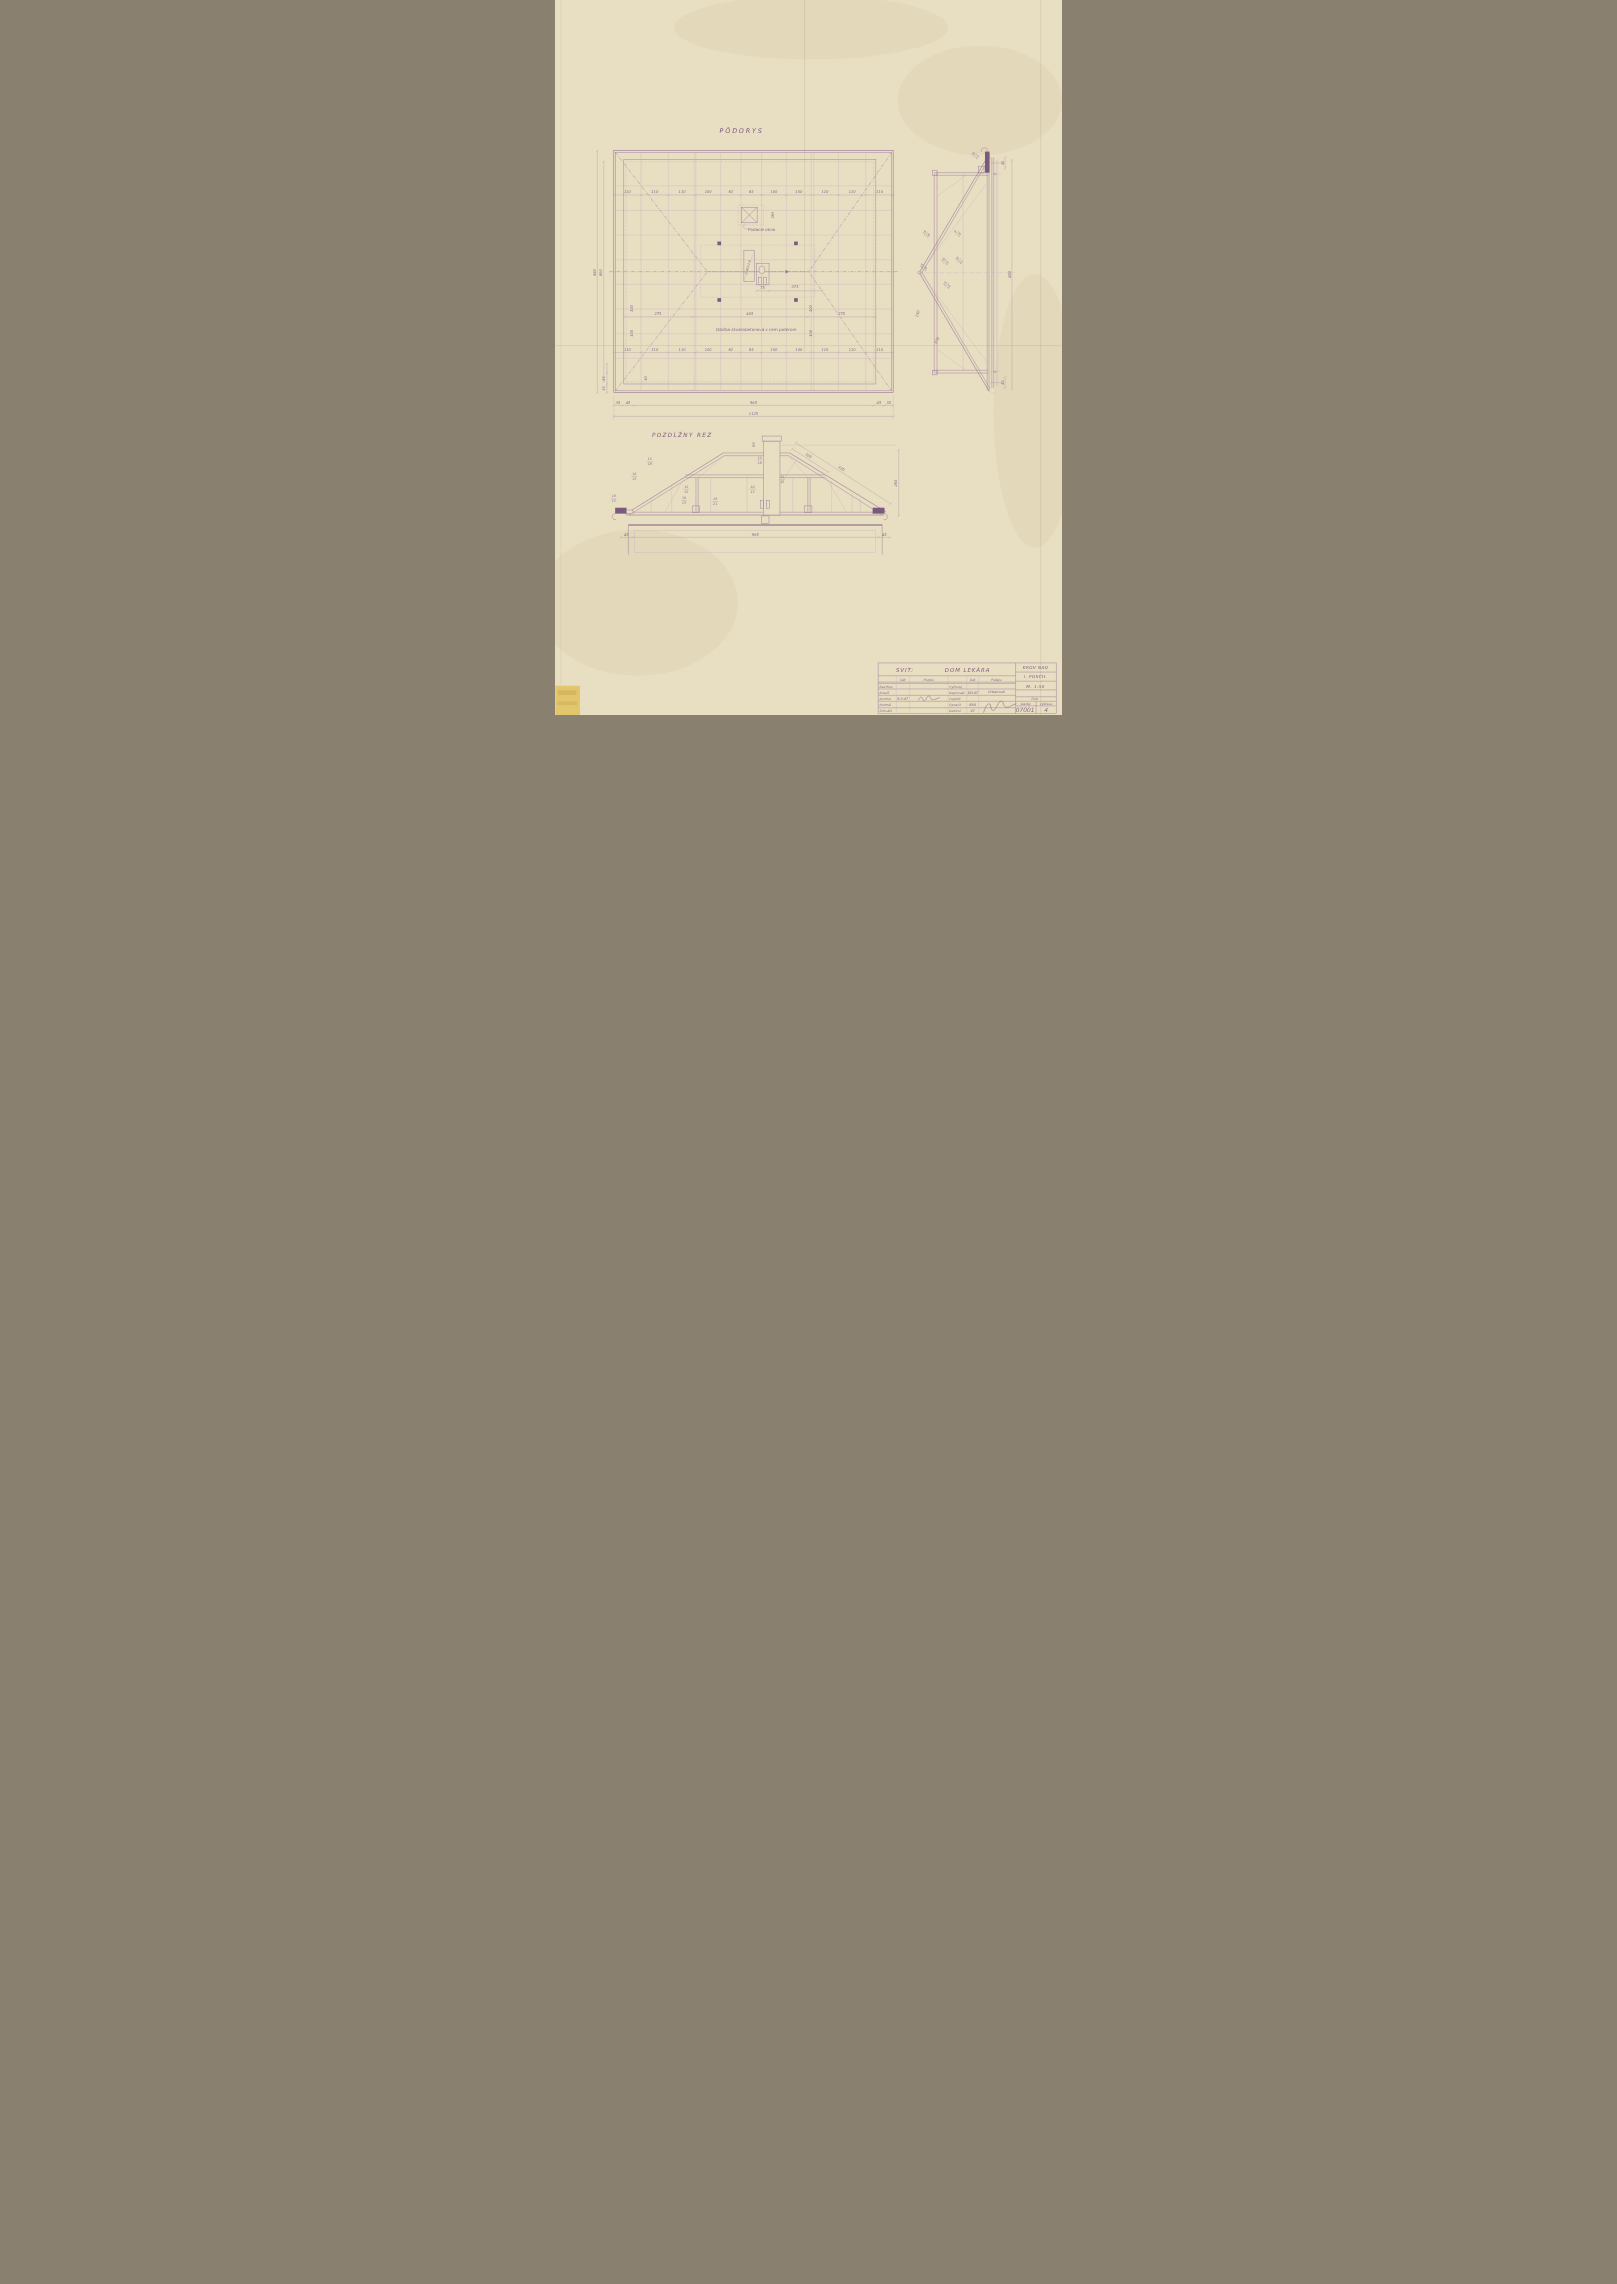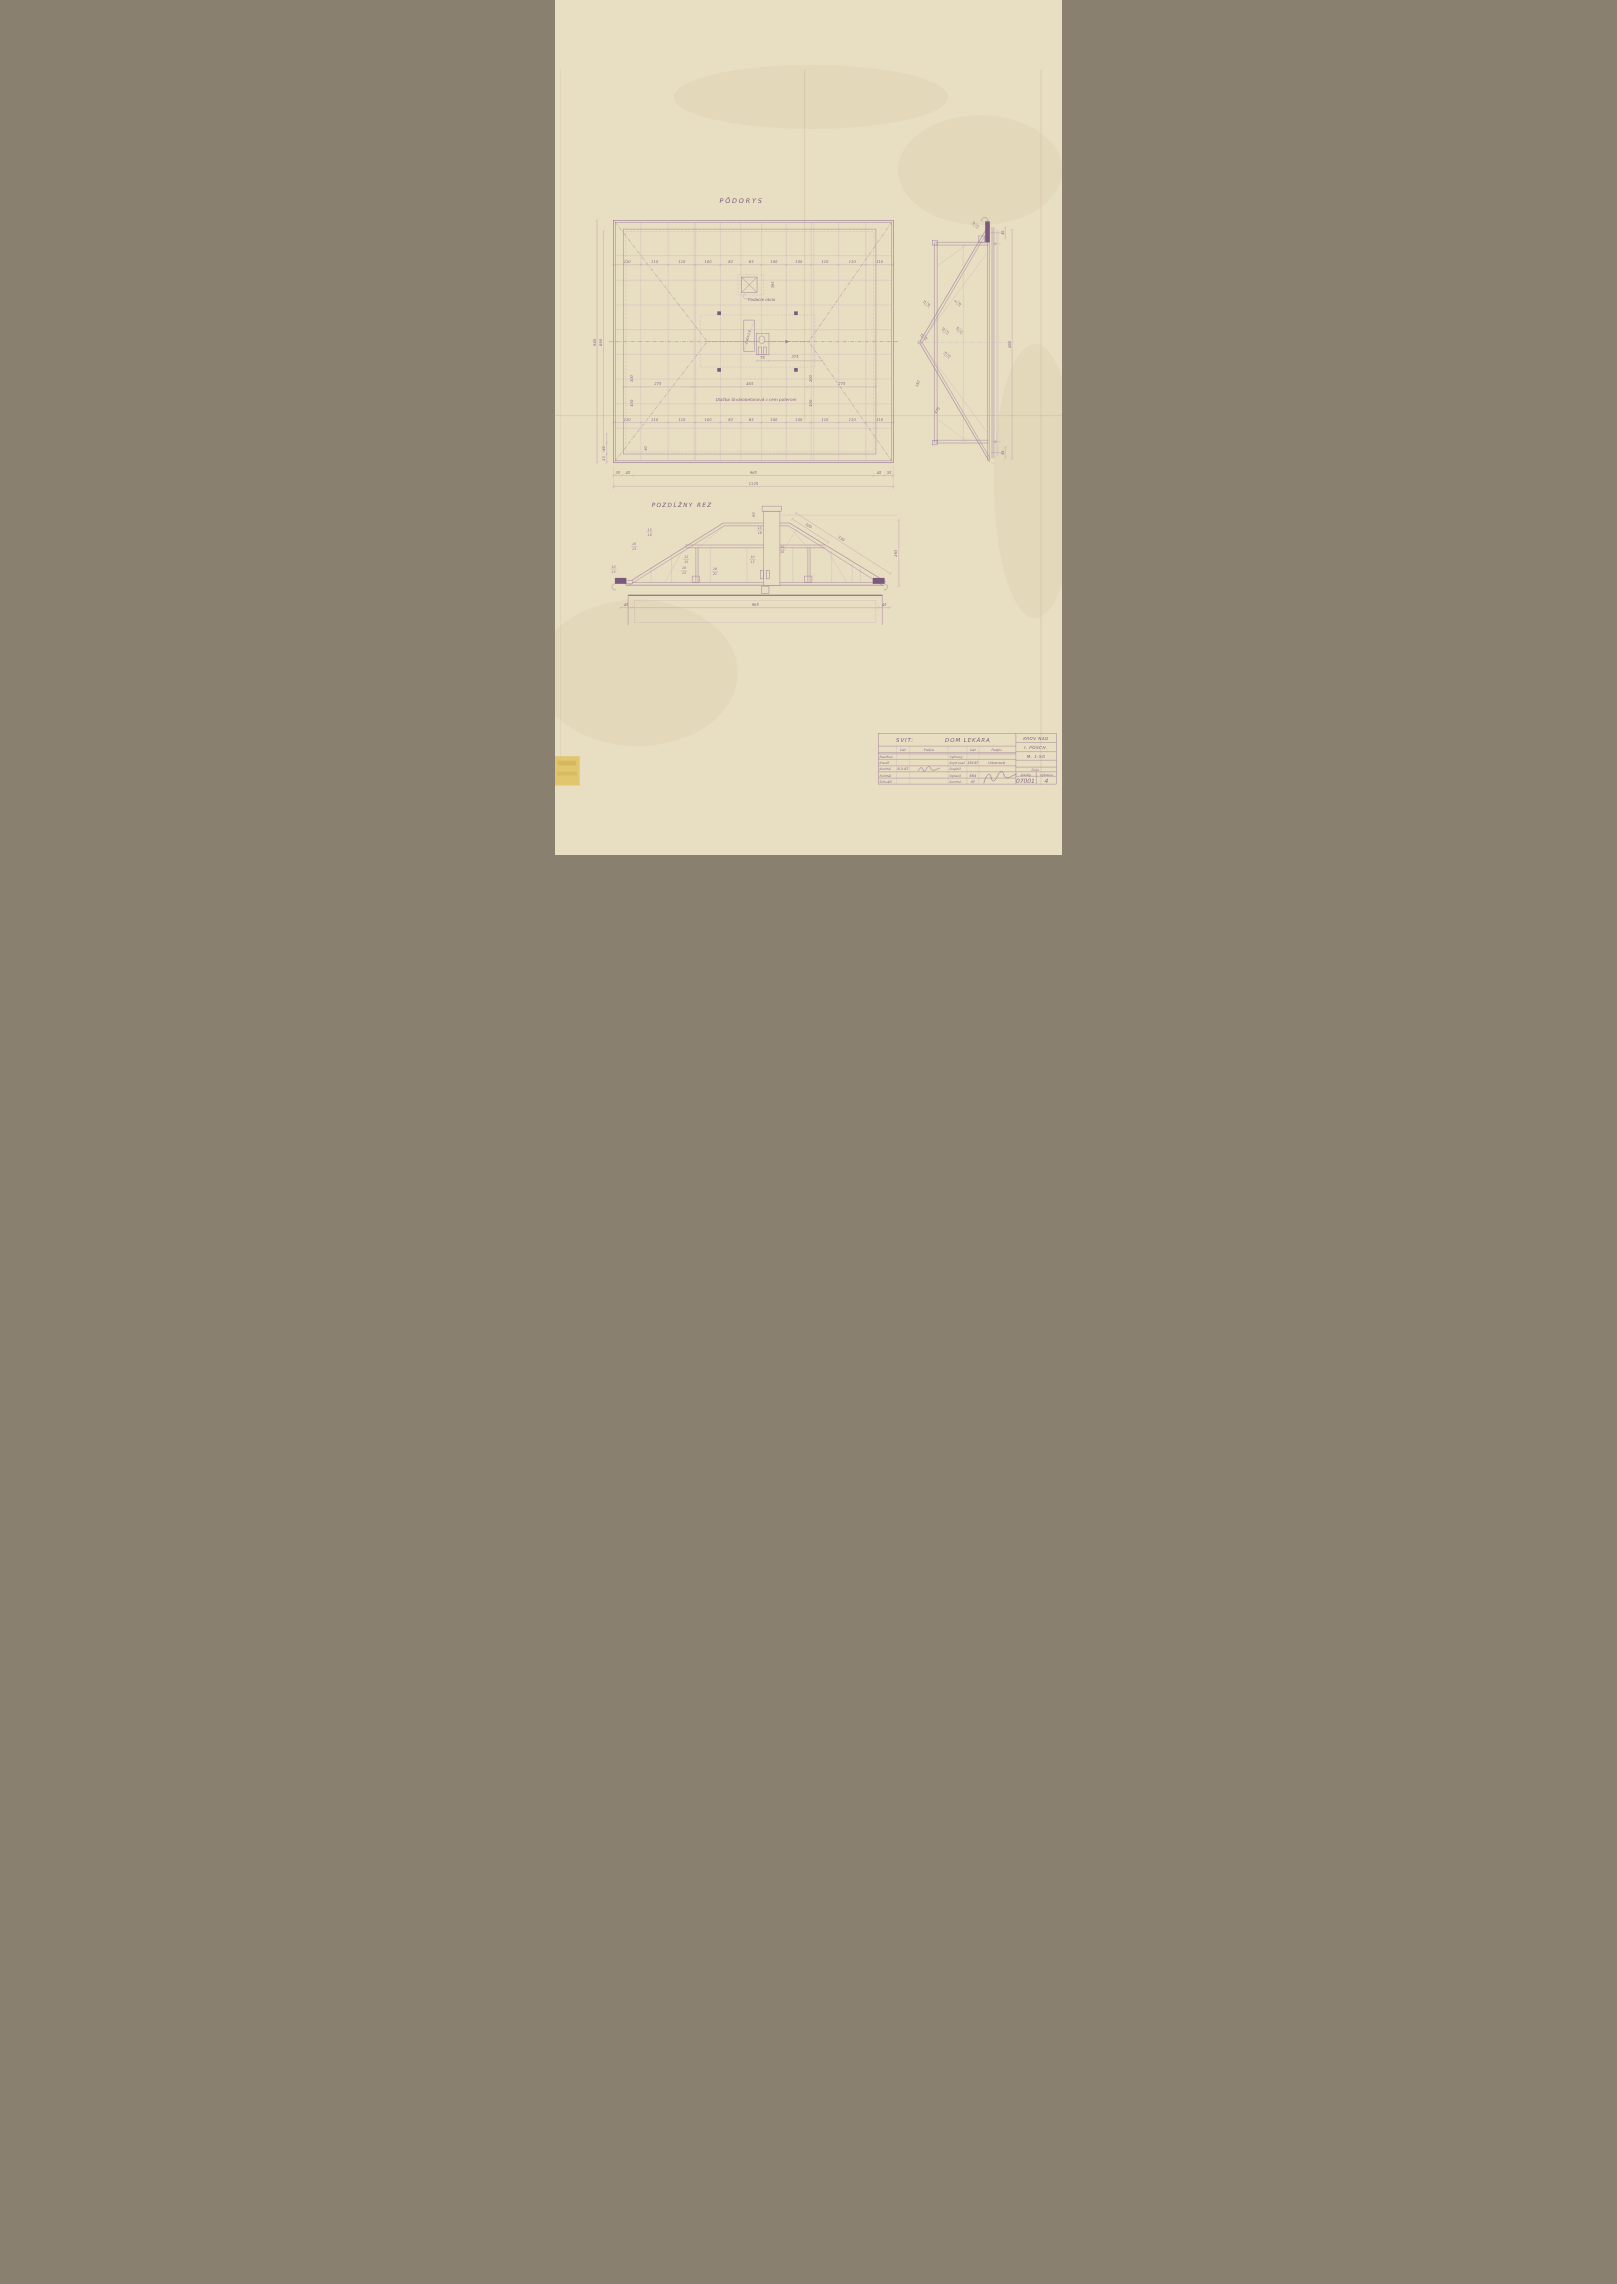--- a/index.html
+++ b/index.html
@@ -1,16 +1,16 @@
 <!DOCTYPE html>
 <html style="font-size:7.3px"><head>
 <meta charset="utf-8">
 <style>
   html,body{margin:0;padding:0;background:#8a8070;}
-  .sheet{width:507px;height:855px;margin:0 auto;position:relative;background:#e8dec2;overflow:hidden;}
+  .sheet{width:507px;height:715px;margin:0 auto;position:relative;background:#e8dec2;overflow:hidden;}
   svg{display:block;width:100%;height:100%;}
   text{fill:#8a6a8c;font-family:"DejaVu Sans",sans-serif;}
   .t-big{font-style:italic;font-size:14px;letter-spacing:4px;fill:#7d5c80;}
   .t-med{font-style:italic;font-size:12.5px;letter-spacing:3px;fill:#7d5c80;}
   .note{font-style:italic;font-size:9px;fill:#8a6a8c;}
   .dim{font-style:italic;font-size:8px;}
   .dimv{font-style:italic;font-size:8px;}
   .fv{font-style:italic;font-size:7px;}
   .tb{font-style:italic;font-size:7px;}
   .tbh{font-style:italic;font-size:9px;letter-spacing:1px;fill:#7d5c80;}

